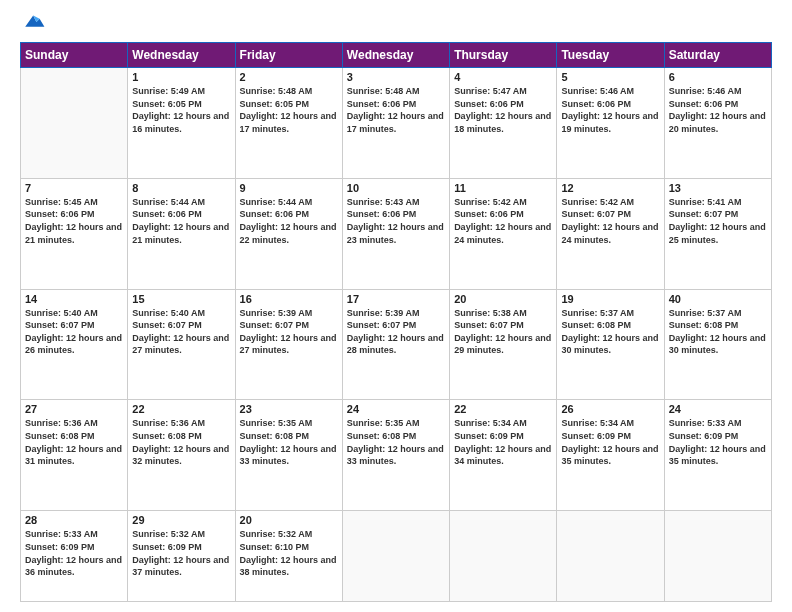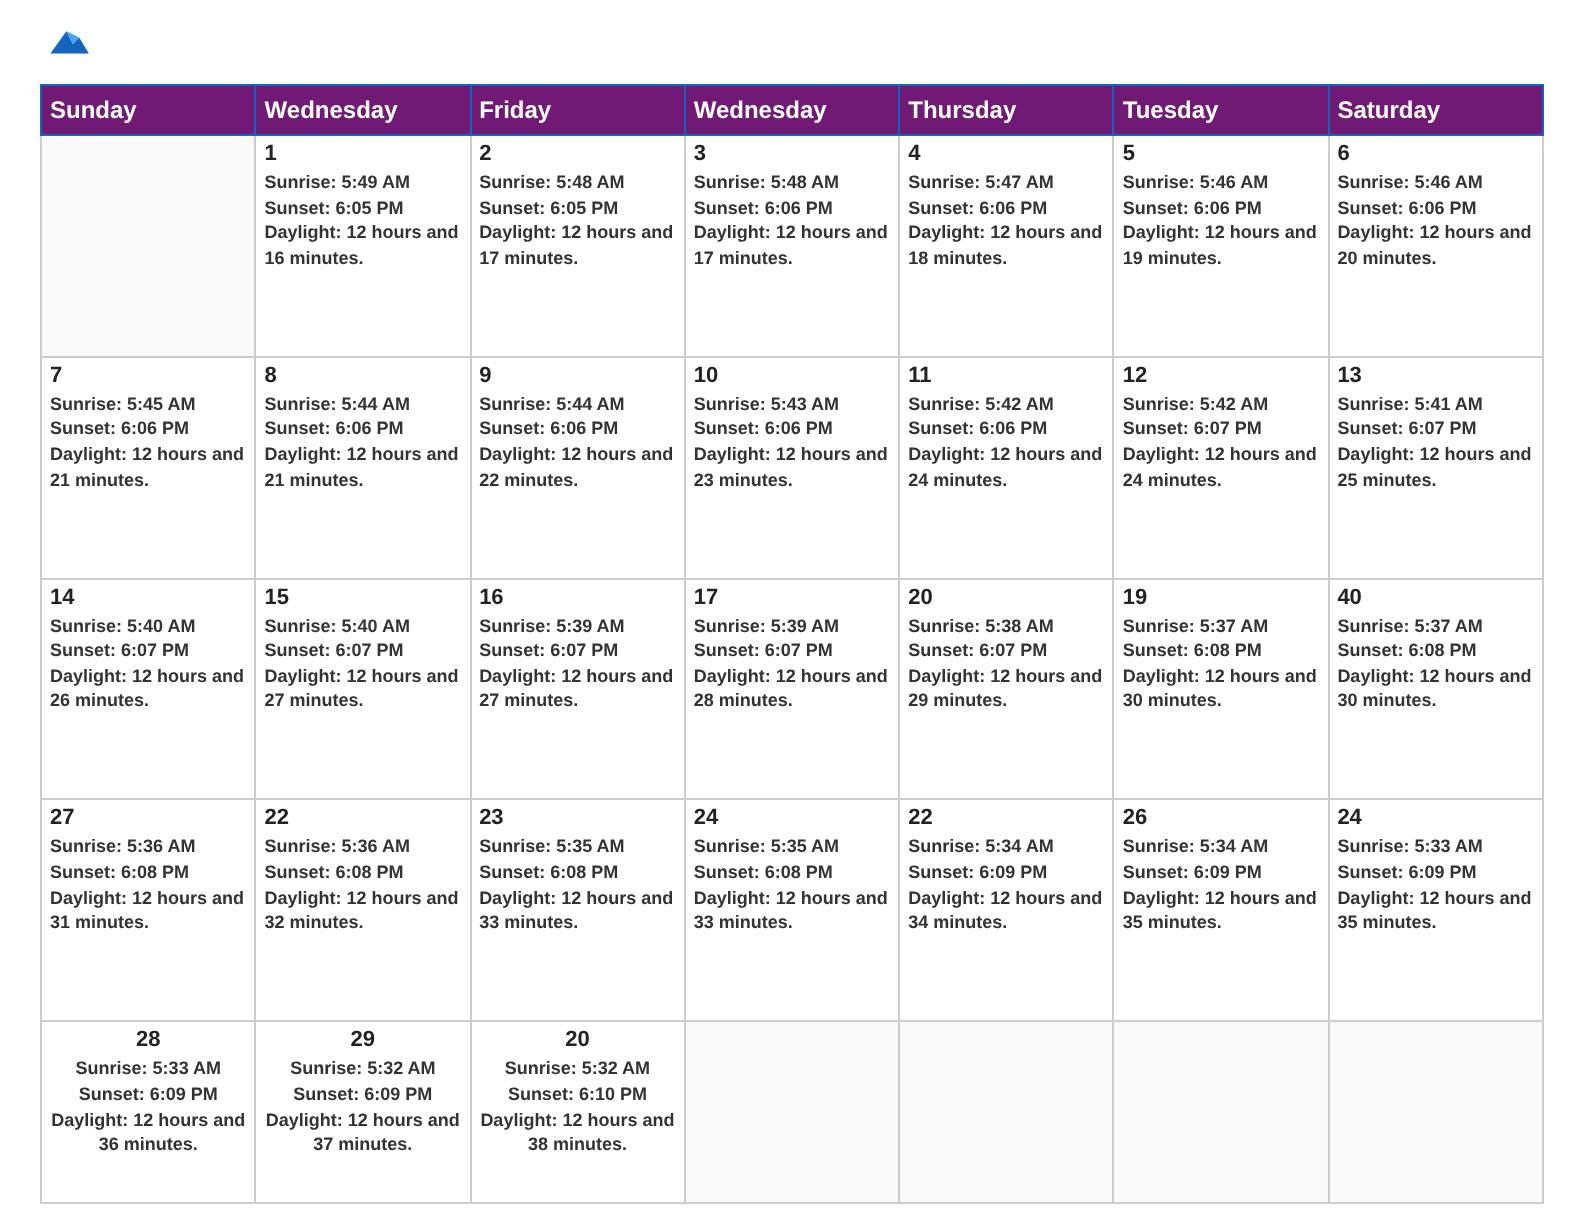--- a/index.html
+++ b/index.html
@@ -96,21 +96,20 @@
       font-size: 9px;
       color: #333;
       line-height: 1.4;
       font-weight: bold;
     }
     .empty-cell {
       background: #f9f9f9;
     }
     .last-row td {
       height: 72px;
-      text-align: center;
     }
   </style>
 </head>
 <body>
 
 <div class="page">
   <div class="header">
     <div class="logo">
       <div class="logo-text">
         <span class="logo-general"></span>

